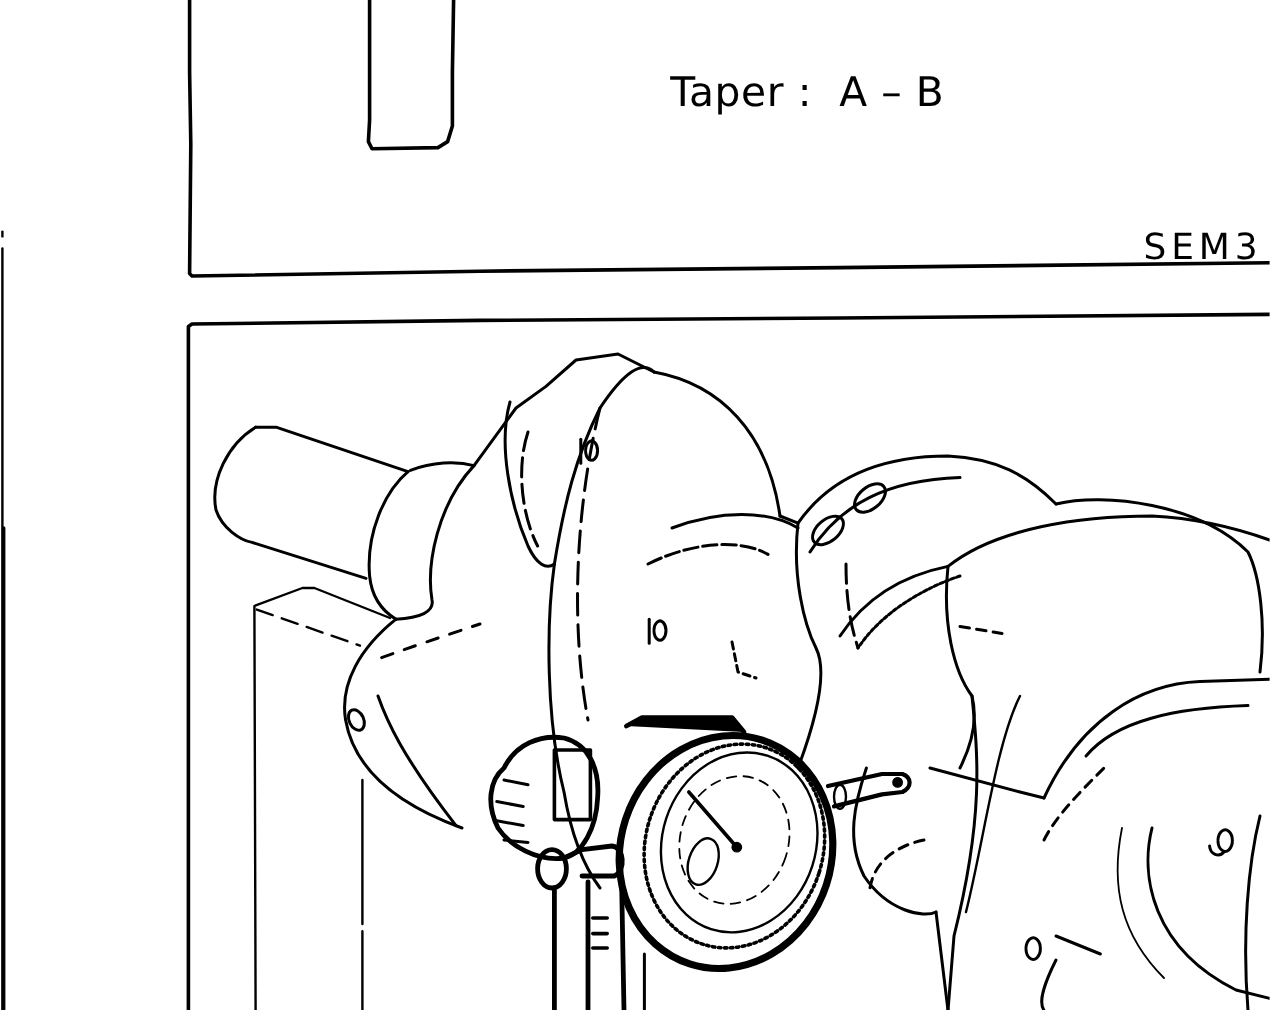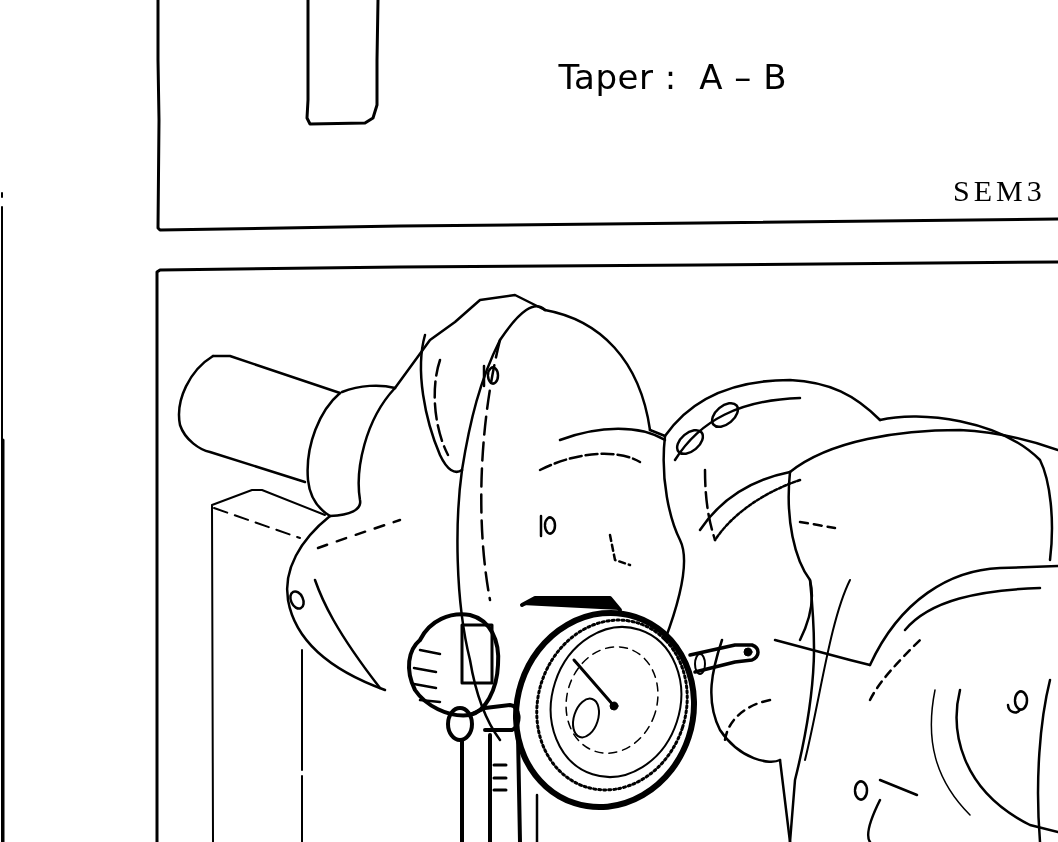--- a/index.html
+++ b/index.html
@@ -4,21 +4,21 @@
   <style>
     html, body { margin: 0; padding: 0; background: #ffffff; }
     body { width: 1058px; height: 842px; overflow: hidden; position: relative;
            font-family: "Liberation Sans", "DejaVu Sans", sans-serif; color: #000; }
     .page { position: absolute; left: 0; top: 0; width: 893px; height: 842px; }
     .page svg { position: absolute; left: 0; top: 0; }
     .label { position: absolute; font-family: "DejaVu Sans", "Liberation Sans", sans-serif;
              color: #000; white-space: pre; line-height: 1; }
     .taper { right: 106px; top: 60px; font-size: 34px; letter-spacing: 0.5px; }
     .oor   { right: 106px; top: 127px; font-size: 34px; letter-spacing: 0.5px; }
-    .code  { left: 953px; top: 176px; font-size: 30px; letter-spacing: 4px; font-family: Liberation Serif, serif; }
+    .code  { left: 953px; top: 192px; font-size: 30px; letter-spacing: 4px; }
   </style>
 </head>
 <body>
 
 <div class="page">
 
   <svg width="1058" height="842" viewBox="0 0 1058 842" fill="none" stroke="#000" stroke-linecap="round" stroke-linejoin="round">
 
     <g>
       <line x1="2" y1="193" x2="2" y2="197" stroke-width="2"></line>

